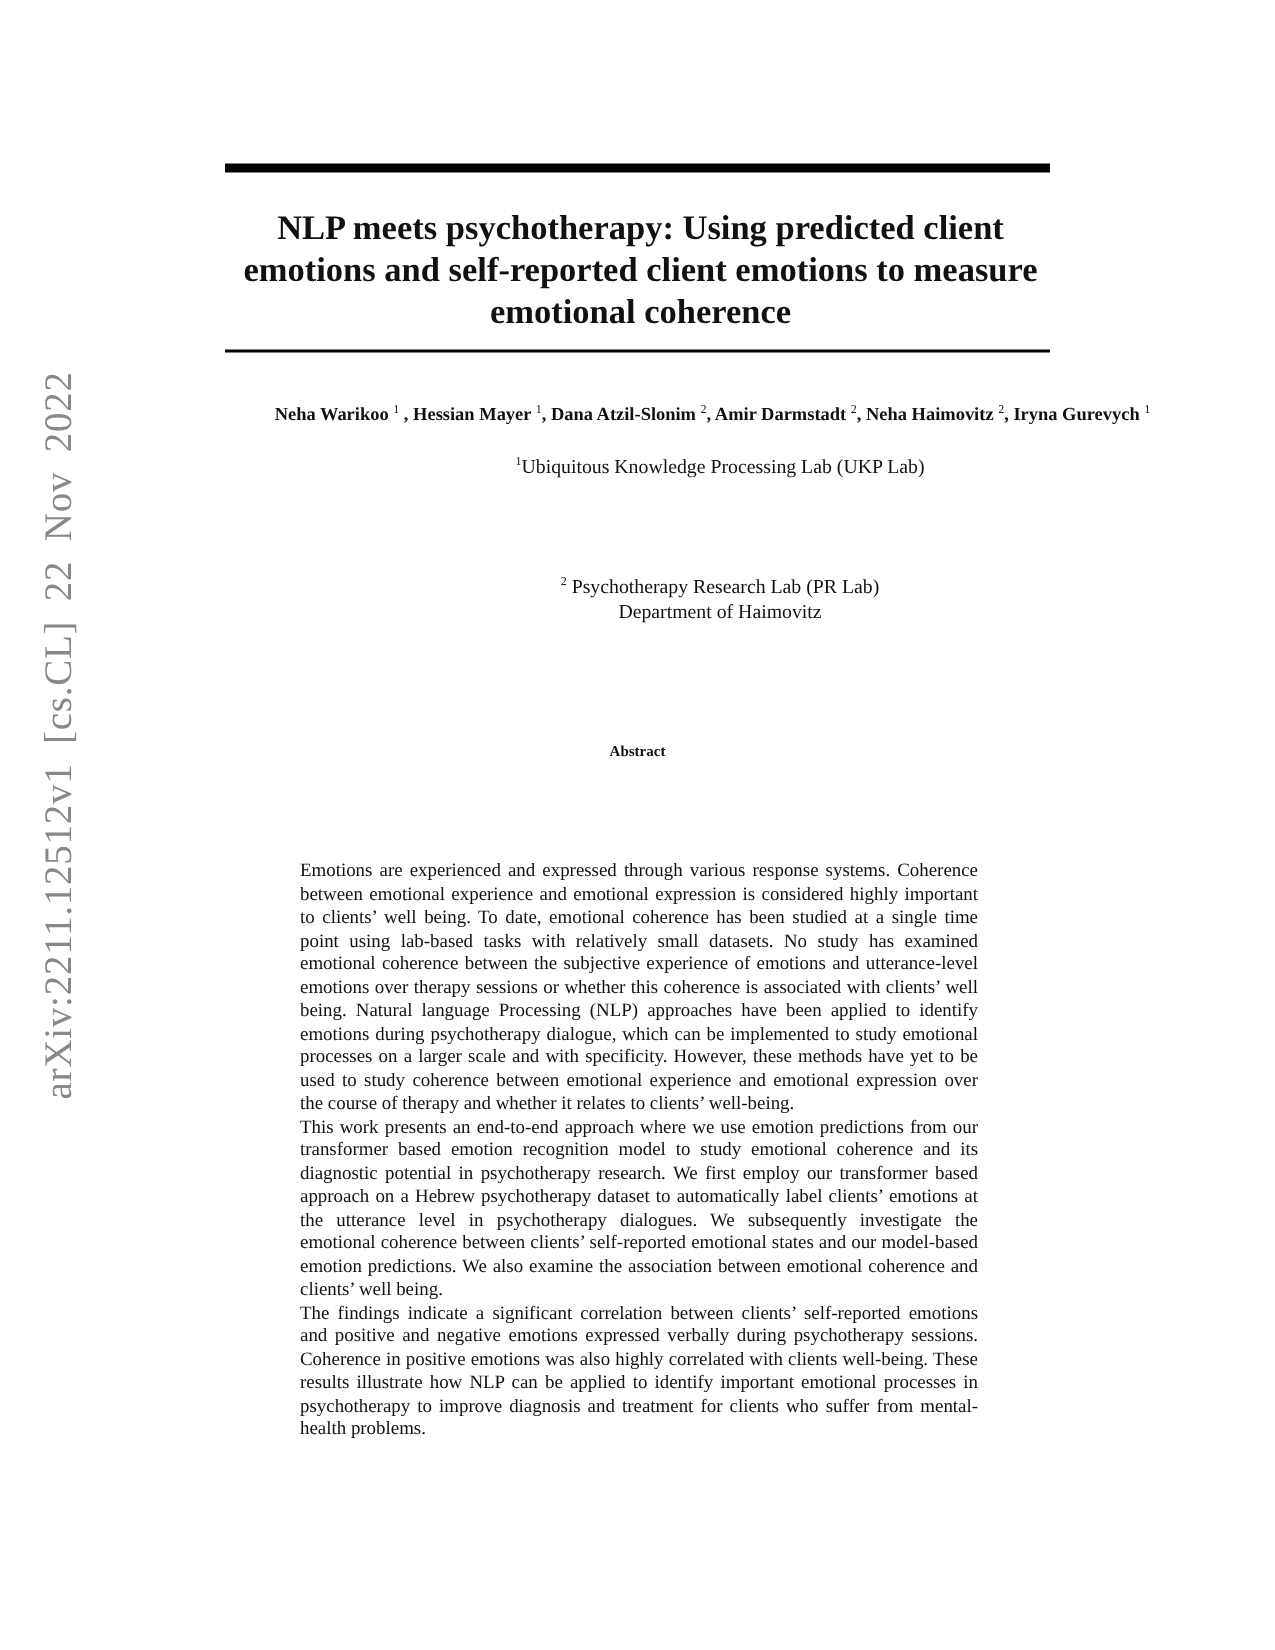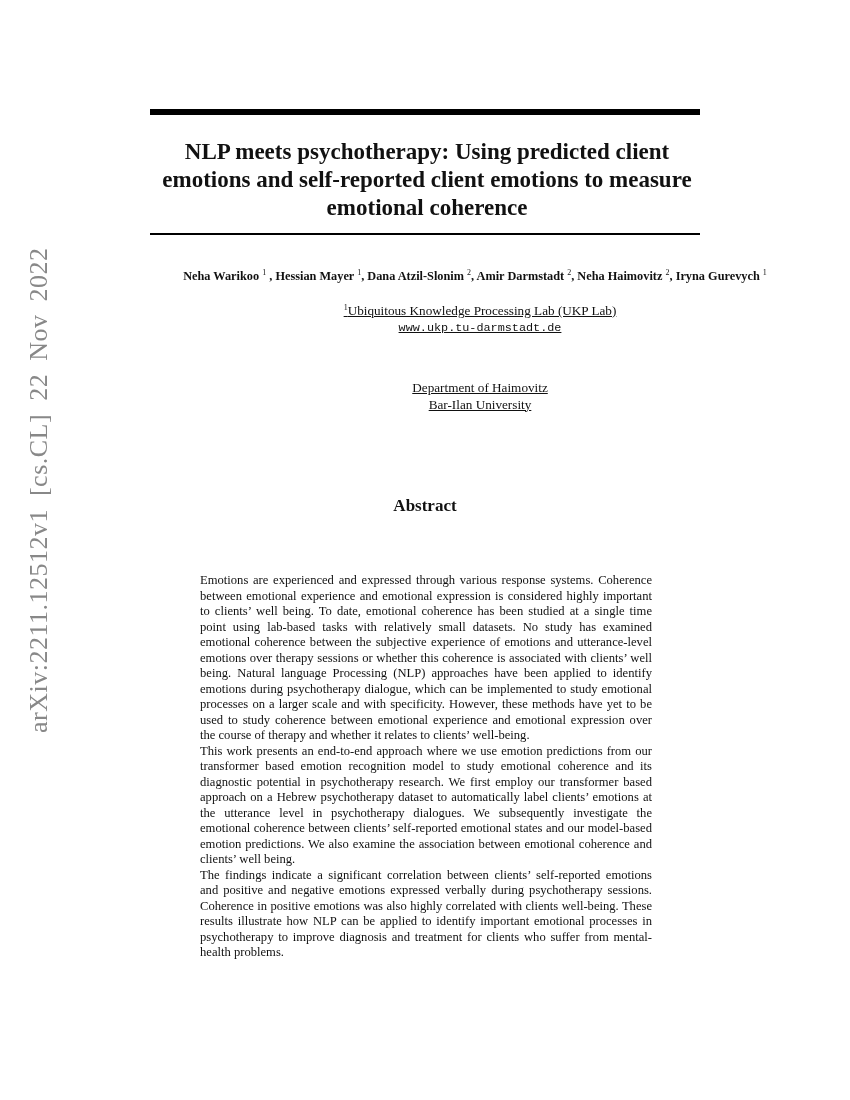--- a/index.html
+++ b/index.html
@@ -2,25 +2,25 @@
 <html><head>
 <meta charset="utf-8">
 <style>
   html, body { margin: 0; padding: 0; background: #ffffff; }
   body { width: 850px; height: 1100px; position: relative; overflow: hidden; color: #111; font-family: "Liberation Serif", "DejaVu Serif", serif; }
   .rule-top { position: absolute; left: 150px; top: 109px; width: 550px; height: 6px; background: #000; }
   .rule-bottom { position: absolute; left: 150px; top: 233px; width: 550px; height: 2px; background: #000; }
   .title { position: absolute; left: 140px; top: 136px; width: 570px; text-align: center; font-weight: bold; font-size: 23px; line-height: 28px; }
   .authors { position: absolute; left: 100px; top: 268px; width: 750px; text-align: center; font-weight: bold; font-size: 12.3px; white-space: nowrap; }
   .authors sup, .aff sup { font-size: 8px; font-weight: normal; vertical-align: 5px; }
-  .aff { position: absolute; left: 140px; width: 680px; text-align: center; font-size: 13.2px; line-height: 16.5px; text-decoration: underline; }
+  .aff { position: absolute; left: 140px; width: 680px; text-align: center; font-size: 13.2px; line-height: 16.5px; }
   .aff .mono { font-family: "Liberation Mono", "DejaVu Sans Mono", monospace; font-size: 11.8px; }
   .aff1 { top: 300px; }
   .aff2 { top: 380px; }
-  .abstract-heading { position: absolute; left: 300px; top: 496px; width: 250px; text-align: center; font-weight: bold; font-size: 17px; }
+  .abstract-heading { position: absolute; left: 300px; top: 496px; width: 250px; text-align: center; font-weight: bold; font-size: 10px; }
   .abstract { position: absolute; left: 200px; top: 553px; width: 452px; font-size: 12.6px; line-height: 15.5px; text-align: justify; hyphens: manual; margin-top: 20px; }
   .abstract p { margin: 0; }
   .side-stamp { position: absolute; left: 24px; top: 733px; transform-origin: 0 0; transform: rotate(-90deg); font-size: 26px; color: #888; white-space: nowrap; letter-spacing: 0.5px; word-spacing: 6px; }
 </style>
 </head>
 <body>
 
 <div class="side-stamp">arXiv:2211.12512v1  [cs.CL]  22 Nov 2022</div>
 
 <div class="rule-top"></div>
@@ -37,26 +37,25 @@
   <span>Amir Darmstadt</span>
   <sup>2</sup>,
   <span>Neha Haimovitz</span>
   <sup>2</sup>,
   <span>Iryna Gurevych</span>
   <sup>1</sup>
 </div>
 
 <div class="aff aff1">
   <div><sup>1</sup><span>Ubiquitous Knowledge Processing Lab (UKP Lab)</span></div>
-  <div class="mono">www.ukp.tu-darmstadt.de</div>
 </div>
 
 <div class="aff aff2">
+  <div><sup>2</sup> <span>Psychotherapy Research Lab (PR Lab)</span></div>
   <div>Department of Haimovitz</div>
-  <div>Bar-Ilan University</div>
 </div>
 
 <div class="abstract-heading">Abstract</div>
 
 <div class="abstract">
   <p>Emotions are experienced and expressed through various response systems. Coherence between emotional experience and emotional expression is considered highly important to clients’ well being. To date, emotional coherence has been studied at a single time point using lab-based tasks with relatively small datasets. No study has examined emotional coherence between the subjective experience of emotions and utterance-level emotions over therapy sessions or whether this coherence is associated with clients’ well being. Natural language Processing (NLP) approaches have been applied to identify emotions during psychotherapy dialogue, which can be implemented to study emotional processes on a larger scale and with specificity. However, these methods have yet to be used to study coherence between emotional experience and emotional expression over the course of therapy and whether it relates to clients’ well-being.</p>
   <p>This work presents an end-to-end approach where we use emotion predictions from our transformer based emotion recognition model to study emotional coherence and its diagnostic potential in psychotherapy research. We first employ our transformer based approach on a Hebrew psychotherapy dataset to automatically label clients’ emotions at the utterance level in psychotherapy dialogues. We subsequently investigate the emotional coherence between clients’ self-reported emotional states and our model-based emotion predictions. We also examine the association between emotional coherence and clients’ well being.</p>
   <p>The findings indicate a significant correlation between clients’ self-reported emotions and positive and negative emotions expressed verbally during psychotherapy sessions. Coherence in positive emotions was also highly correlated with clients well-being. These results illustrate how NLP can be applied to identify important emotional processes in psychotherapy to improve diagnosis and treatment for clients who suffer from mental-health problems.</p>
 </div>
 

